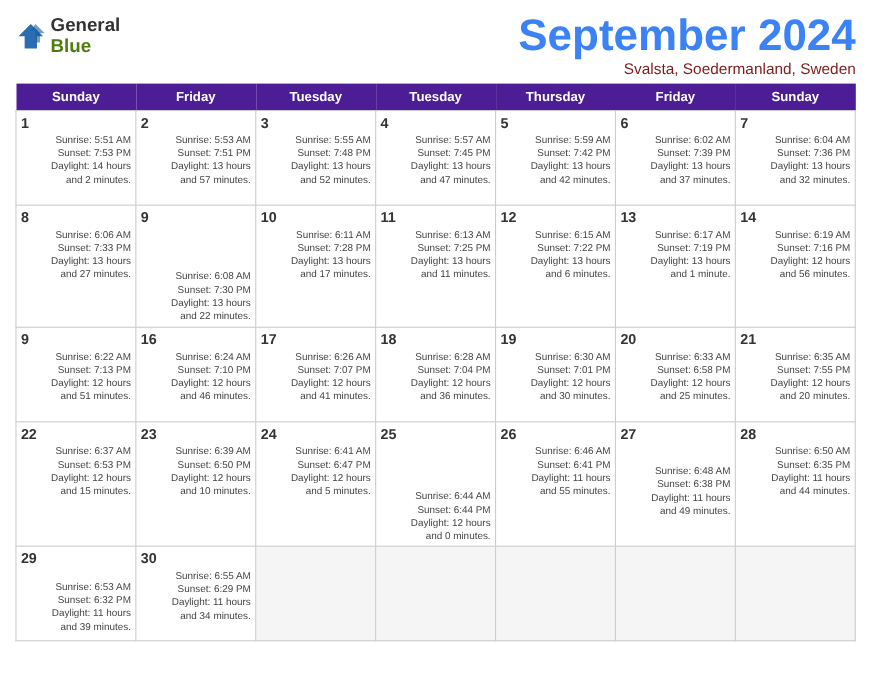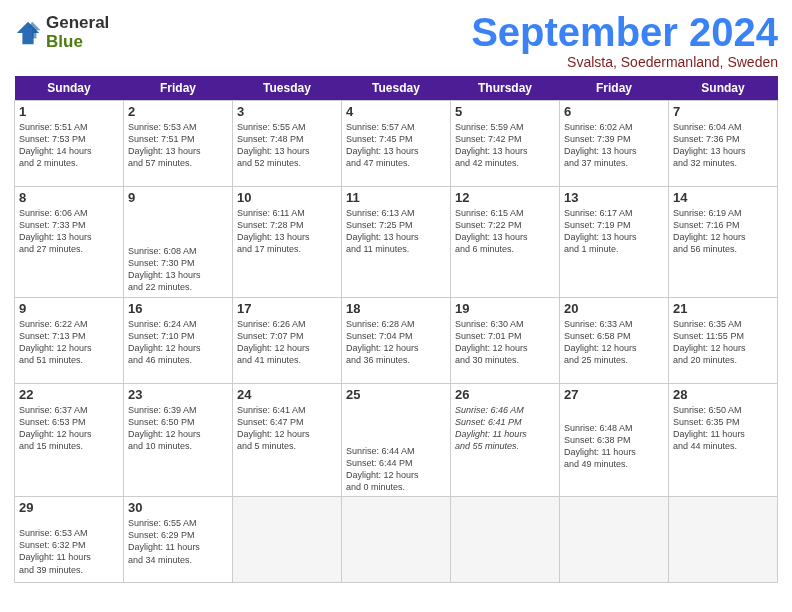--- a/index.html
+++ b/index.html
@@ -72,20 +72,21 @@
       font-size: 13px;
       font-weight: bold;
       color: #333;
       display: block;
       margin-bottom: 2px;
     }
     .cell-info {
       font-size: 9px;
       color: #444;
       line-height: 1.35;
+      text-align: right;
     }
   </style>
 </head>
 <body>
 
 <div class="container">
   <div class="header-area">
     <div class="logo">
       <svg class="logo-icon" viewBox="0 0 40 40">
         <polygon points="20,4 36,20 28,20 28,36 12,36 12,20 4,20" fill="#2a6db5"></polygon>
@@ -256,21 +257,21 @@
           <td class="calendar-cell">
             <span class="day-num">20</span>
             <div class="cell-info" style="white-space: pre-line;">Sunrise: 6:33 AM
 Sunset: 6:58 PM
 Daylight: 12 hours
 and 25 minutes.</div>
           </td>
           <td class="calendar-cell">
             <span class="day-num">21</span>
             <div class="cell-info" style="white-space: pre-line;">Sunrise: 6:35 AM
-Sunset: 11:55 PM
+Sunset: 7:55 PM
 Daylight: 12 hours
 and 20 minutes.</div>
           </td>
         </tr>
         <tr>
           <td class="calendar-cell">
             <span class="day-num">22</span>
             <div class="cell-info" style="white-space: pre-line;">Sunrise: 6:37 AM
 Sunset: 6:53 PM
 Daylight: 12 hours
@@ -292,21 +293,21 @@
           </td>
           <td class="calendar-cell">
             <span class="day-num">25</span>
             <div class="cell-info" style="white-space: pre-line; margin-top: 43px;">Sunrise: 6:44 AM
 Sunset: 6:44 PM
 Daylight: 12 hours
 and 0 minutes.</div>
           </td>
           <td class="calendar-cell">
             <span class="day-num">26</span>
-            <div class="cell-info" style="white-space: pre-line; font-style: italic;">Sunrise: 6:46 AM
+            <div class="cell-info" style="white-space: pre-line;">Sunrise: 6:46 AM
 Sunset: 6:41 PM
 Daylight: 11 hours
 and 55 minutes.</div>
           </td>
           <td class="calendar-cell">
             <span class="day-num">27</span>
             <div class="cell-info" style="white-space: pre-line; margin-top: 20px;">Sunrise: 6:48 AM
 Sunset: 6:38 PM
 Daylight: 11 hours
 and 49 minutes.</div>

